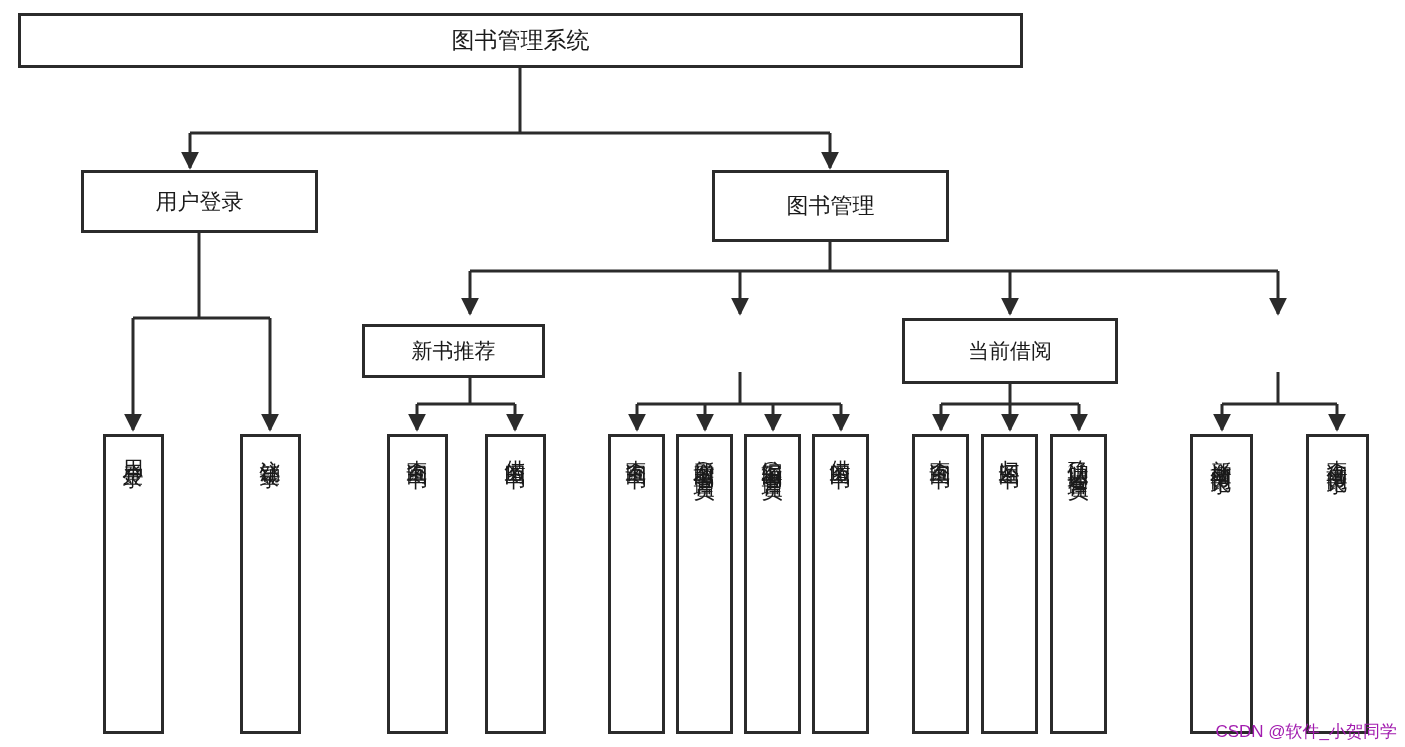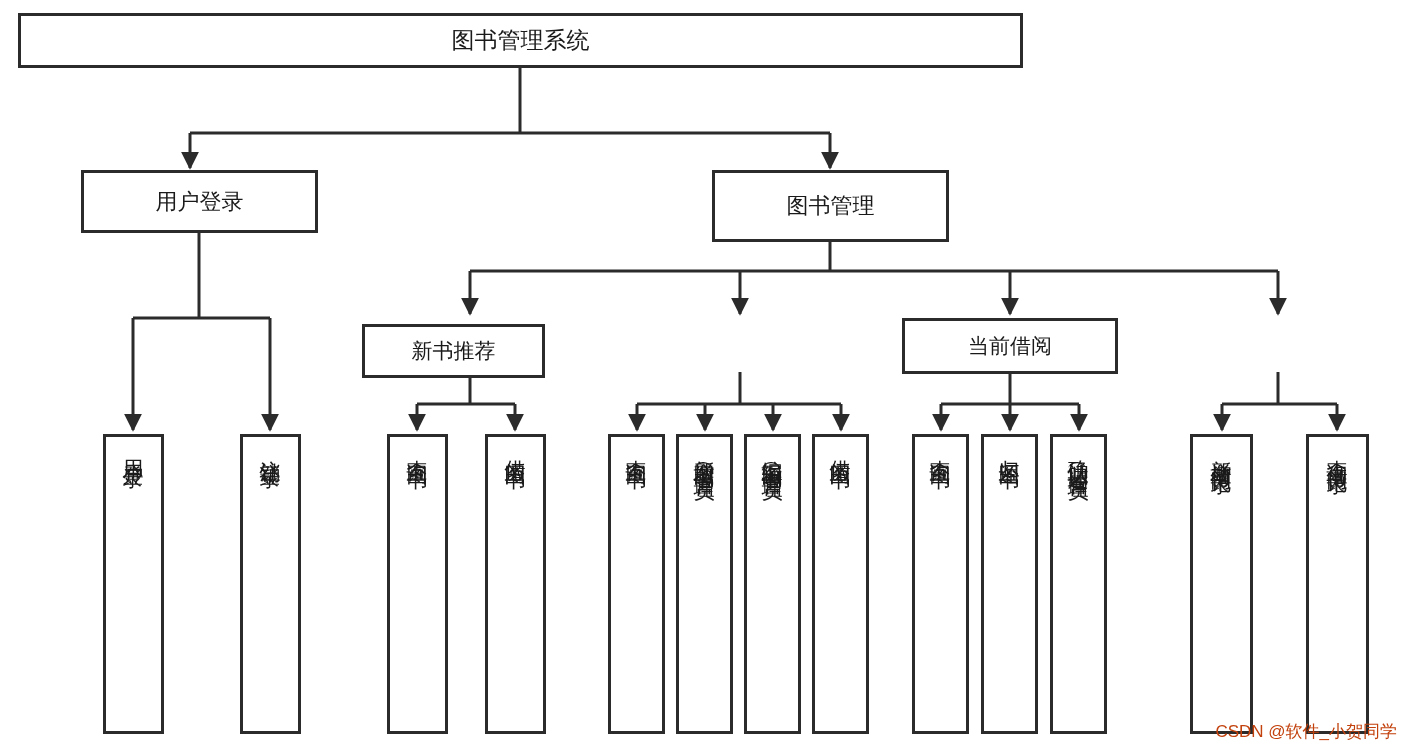--- a/index.html
+++ b/index.html
@@ -59,21 +59,21 @@
     text-orientation: upright;
     letter-spacing: 3px;
     line-height: 1;
     white-space: nowrap;
   }
   .watermark {
     position: absolute;
     right: 8px;
     bottom: 4px;
     font-size: 17px;
-    color: #c2410c;
+    color: #a21caf;
     z-index: 5;
     white-space: nowrap;
     margin-left: 28px;
   }
 </style>
 </head>
 <body>
 
 <div id="canvas">
 
@@ -134,21 +134,21 @@
   <div class="node level1" style="left:81px; top:170px; width:237px; height:63px;">
     <span>用户登录</span>
   </div>
   <div class="node level1" style="left:712px; top:170px; width:237px; height:72px;">
     <span>图书管理</span>
   </div>
 
   <div class="node level2" style="left:362px; top:318px; width:183px; height:54px;margin-top:6px;">
     <span>新书推荐</span>
   </div>
-  <div class="node level2" style="left:902px; top:318px; width:216px; height:56px;">
+  <div class="node level2" style="left:902px; top:318px; width:216px; height:66px;">
     <span>当前借阅</span>
   </div>
 
   <div class="node leaf" style="left:103px; top:434px; width:61px; height:300px;">
     <span class="vtext">用户登录</span>
   </div>
   <div class="node leaf" style="left:240px; top:434px; width:61px; height:300px;">
     <span class="vtext">注销登录</span>
   </div>
 

